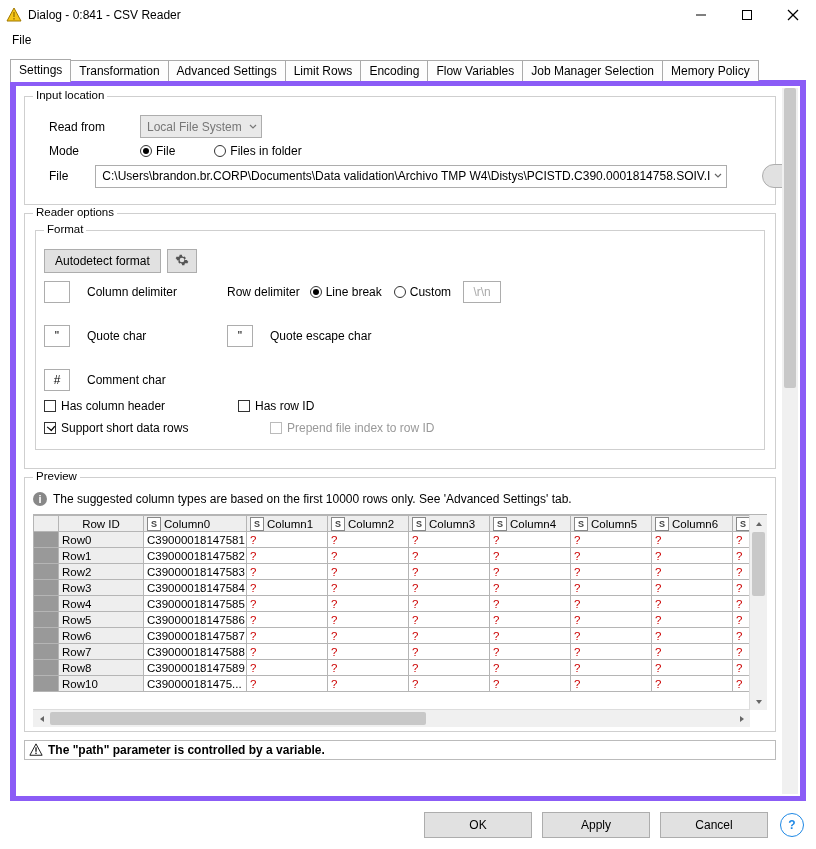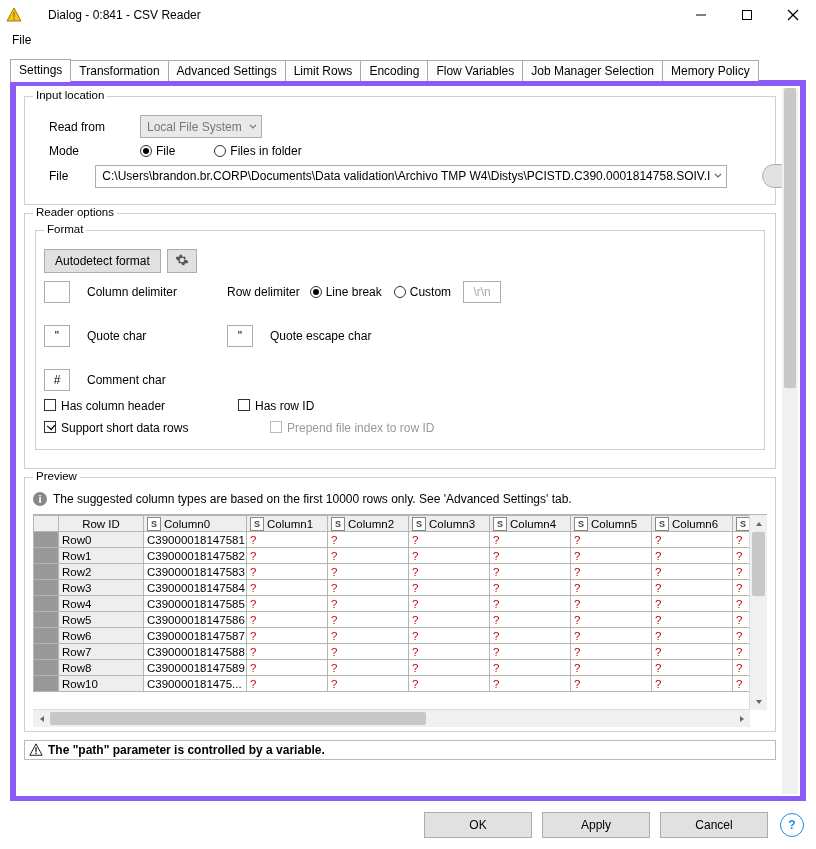--- a/index.html
+++ b/index.html
@@ -13,21 +13,20 @@
     color: #000;
     overflow: hidden;
   }
   
   .titlebar {
     display: flex;
     align-items: center;
     height: 30px;
     padding: 0 0 0 6px;
     background: #fff;
-    gap: 20px;
   }
   .titlebar .app-icon {
     width: 16px;
     height: 16px;
     margin-right: 6px;
     display: inline-flex;
     align-items: center;
     justify-content: center;
   }
   .titlebar .title {
@@ -245,20 +244,21 @@
     width: 28px; height: 22px;
     border: 1px solid #adadad;
     background: #e1e1e1;
     display: inline-flex;
     align-items: center;
     justify-content: center;
     margin-left: 6px;
   }
   .checkbox {
     display: inline-flex;
+    align-items: center;
     margin-right: 24px;
   }
   .checkbox .c {
     width: 12px; height: 12px;
     border: 1px solid #333;
     margin-right: 5px;
     box-sizing: border-box;
     position: relative;
   }
   .checkbox.checked .c::after {

